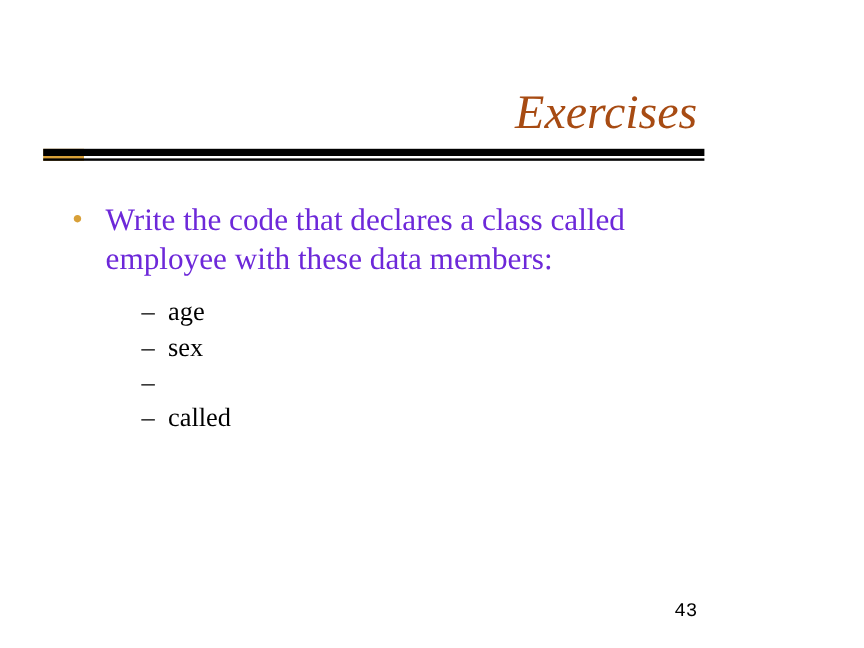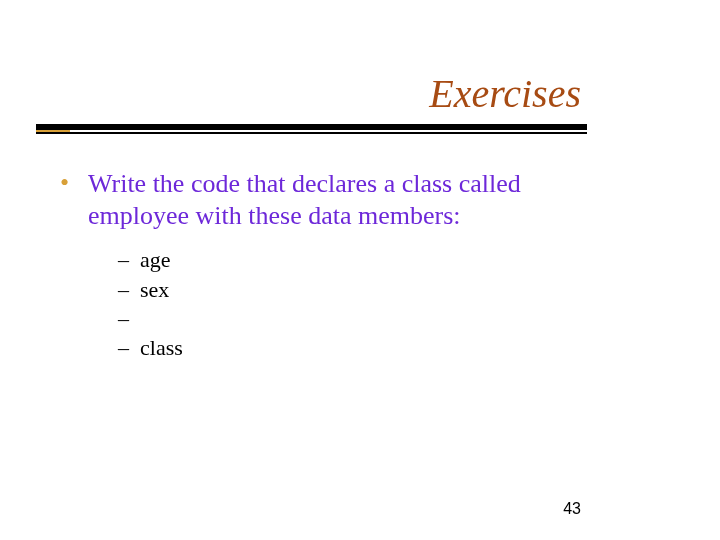--- a/index.html
+++ b/index.html
@@ -90,21 +90,21 @@
     font-size: 22px;
     color: #000000;
     line-height: 28px;
     text-align: right;
   }
   .page-num {
     position: absolute;
     bottom: 22px;
     right: 42px;
     font-size: 16px;
-    font-family: Liberation Sans, sans-serif;
+    font-family: Liberation Mono, monospace;
     color: #000000;
   }
 </style>
 </head>
 <body>
 
 <div class="slide">
 
   <div class="title">Exercises</div>
 
@@ -127,20 +127,20 @@
       </div>
       <div class="sub-row">
         <div class="sub-dash">–</div>
         <div class="sub-text">sex</div>
       </div>
       <div class="sub-row">
         <div class="sub-dash">–</div>
       </div>
       <div class="sub-row">
         <div class="sub-dash">–</div>
-        <div class="sub-text">class</div>
+        <div class="sub-text">called</div>
       </div>
     </div>
   </div>
 
   <div class="page-num">43</div>
 
 </div>
 
 </body></html>

